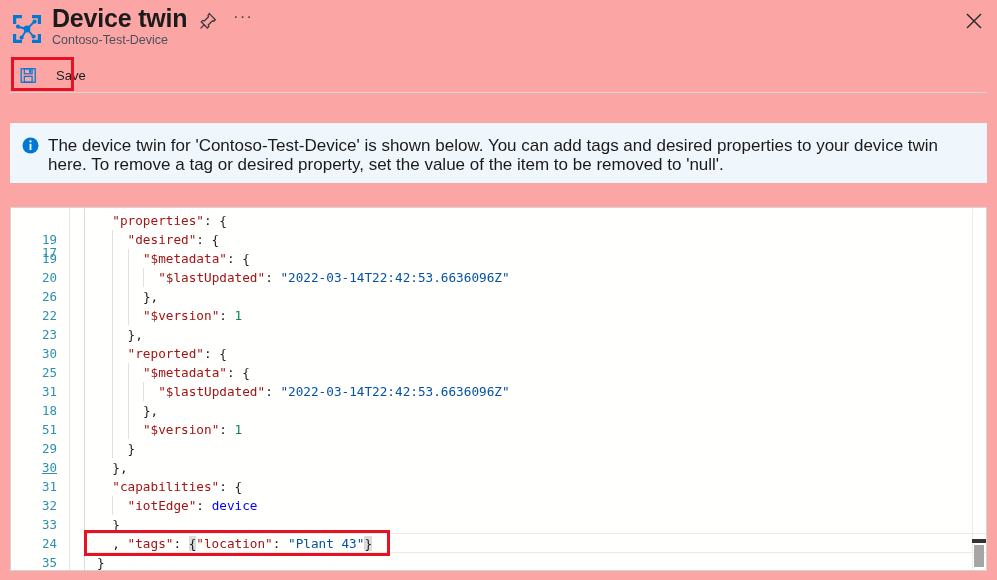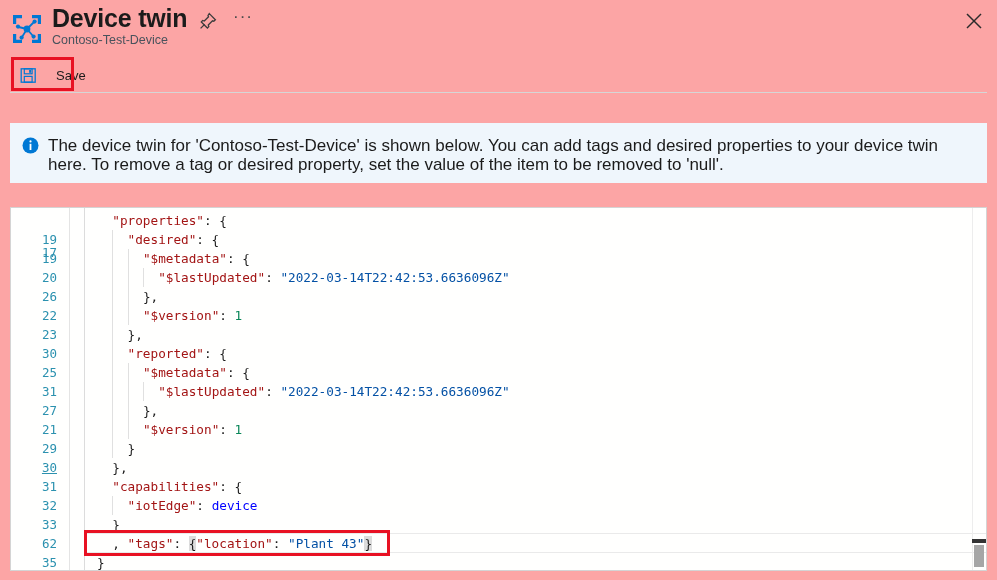--- a/index.html
+++ b/index.html
@@ -206,28 +206,28 @@
         <div class="ln" style="top: 3px; margin-top: 32px;">17</div>
         <div class="ln" style="top: 22px;">19</div>
         <div class="ln" style="top: 41px;">19</div>
         <div class="ln" style="top: 60px;">20</div>
         <div class="ln" style="top: 79px;">26</div>
         <div class="ln" style="top: 98px;">22</div>
         <div class="ln" style="top: 117px;">23</div>
         <div class="ln" style="top: 136px;">30</div>
         <div class="ln" style="top: 155px;">25</div>
         <div class="ln" style="top: 174px;">31</div>
-        <div class="ln" style="top: 193px;">27</div>
-        <div class="ln" style="top: 212px;">21</div>
+        <div class="ln" style="top: 193px;">18</div>
+        <div class="ln" style="top: 212px;">51</div>
         <div class="ln" style="top: 231px;">29</div>
         <div class="ln" style="top: 250px; text-decoration: underline;">30</div>
         <div class="ln" style="top: 269px;">31</div>
         <div class="ln" style="top: 288px;">32</div>
         <div class="ln" style="top: 307px;">33</div>
-        <div class="ln" style="top: 326px;">62</div>
+        <div class="ln" style="top: 326px;">24</div>
         <div class="ln" style="top: 345px;">35</div>
       </div>
     <div class="gutter-sep"></div>
     <div class="gutter-sep2"></div>
     <div class="code-area" id="codeArea">
         <div class="cl" style="top: 3px; left: 27.3px;"><span class="k">"properties"</span><span class="p">: {</span></div>
         <div class="cl" style="top: 22px; left: 42.6px;"><span class="k">"desired"</span><span class="p">: {</span></div>
         <div class="indent" style="left: 27.3px; top: 22px; height: 19px;"></div>
         <div class="cl" style="top: 41px; left: 57.9px;"><span class="k">"$metadata"</span><span class="p">: {</span></div>
         <div class="indent" style="left: 27.3px; top: 41px; height: 19px;"></div>

